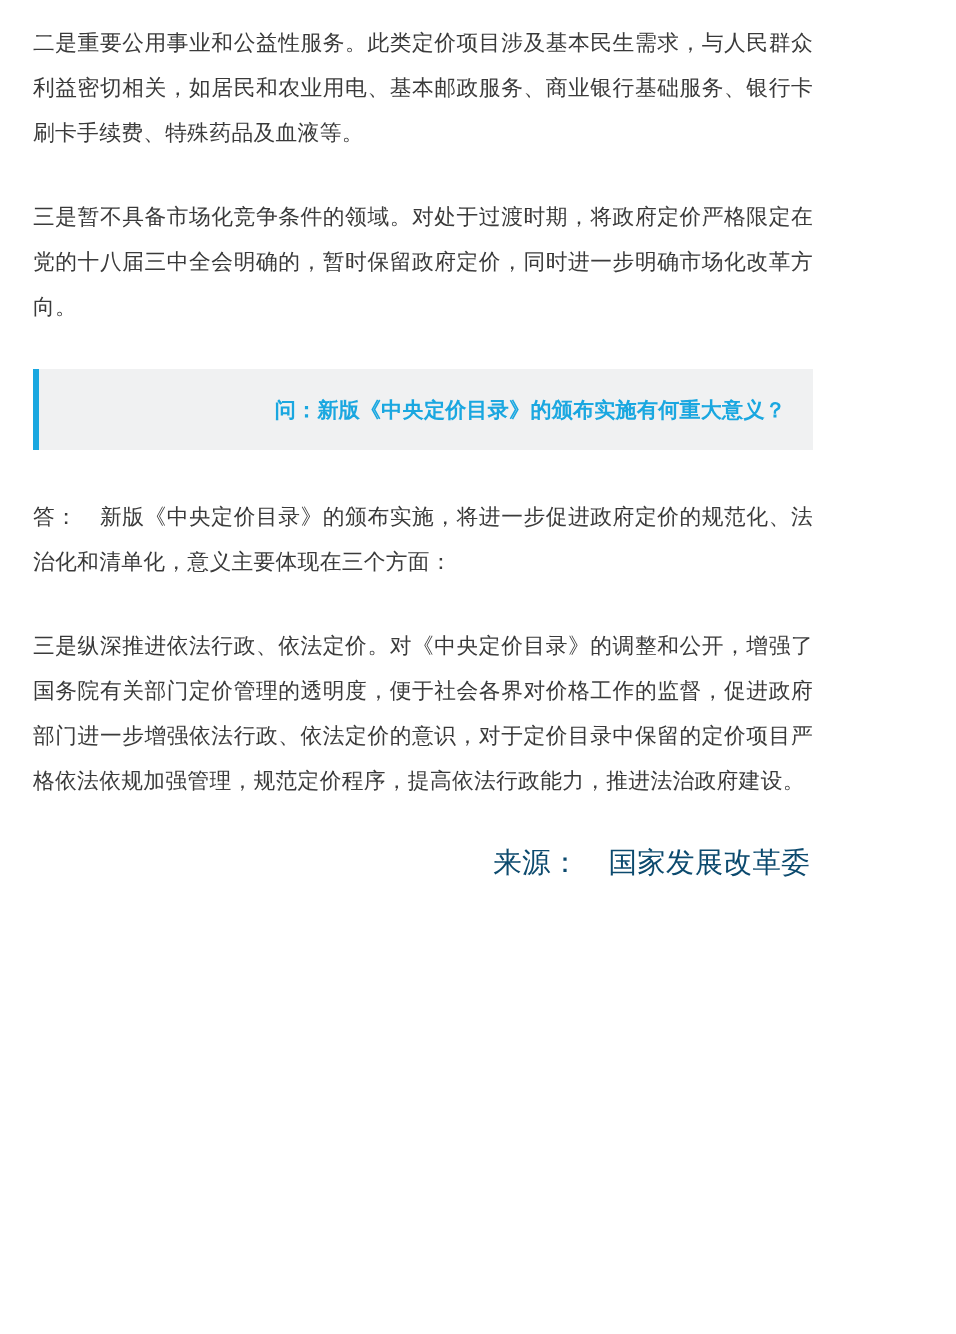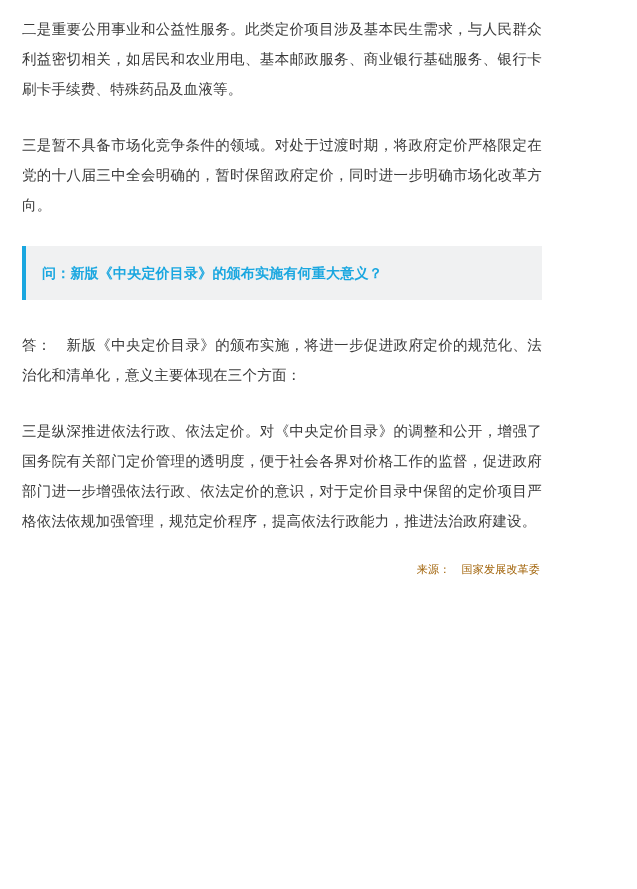--- a/index.html
+++ b/index.html
@@ -31,33 +31,34 @@
   }
   .para.first {
     padding-top: 14px;
   }
   .callout {
     background: #f0f1f2;
     border-left: 4px solid #1aa7e0;
     padding: 16px 18px 16px 16px;
     margin: 4px 0 30px 0;
     box-sizing: border-box;
+    text-align: right;
   }
   .callout-text {
     color: #1aa7e0;
     font-size: 14px;
     font-weight: bold;
     line-height: 22px;
     letter-spacing: 0.2px;
   }
   .source {
     margin-top: 22px;
     text-align: right;
-    font-size: 11px;
-    color: #a16207;
+    font-size: 19px;
+    color: #0c4a6e;
     padding-right: 2px;
     letter-spacing: 0.2px;
   }
 </style>
 </head>
 <body>
 
 <div class="page">
 
   <p class="para first">二是重要公用事业和公益性服务。此类定价项目涉及基本民生需求，与人民群众利益密切相关，如居民和农业用电、基本邮政服务、商业银行基础服务、银行卡刷卡手续费、特殊药品及血液等。</p>

